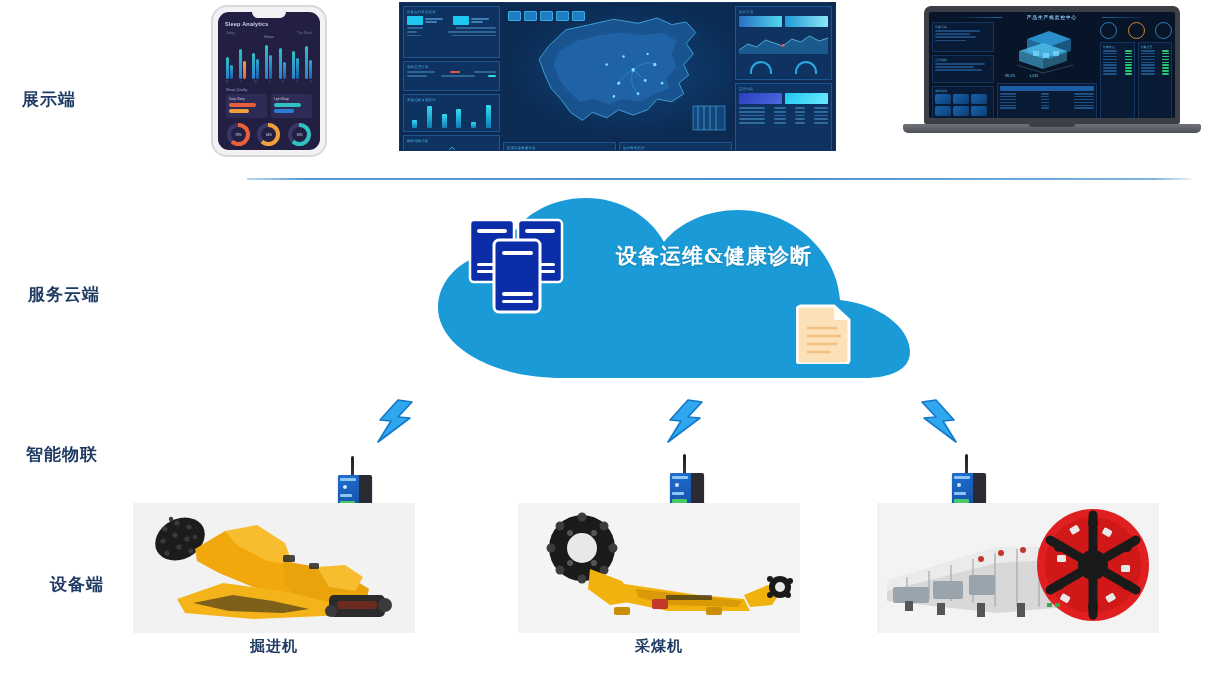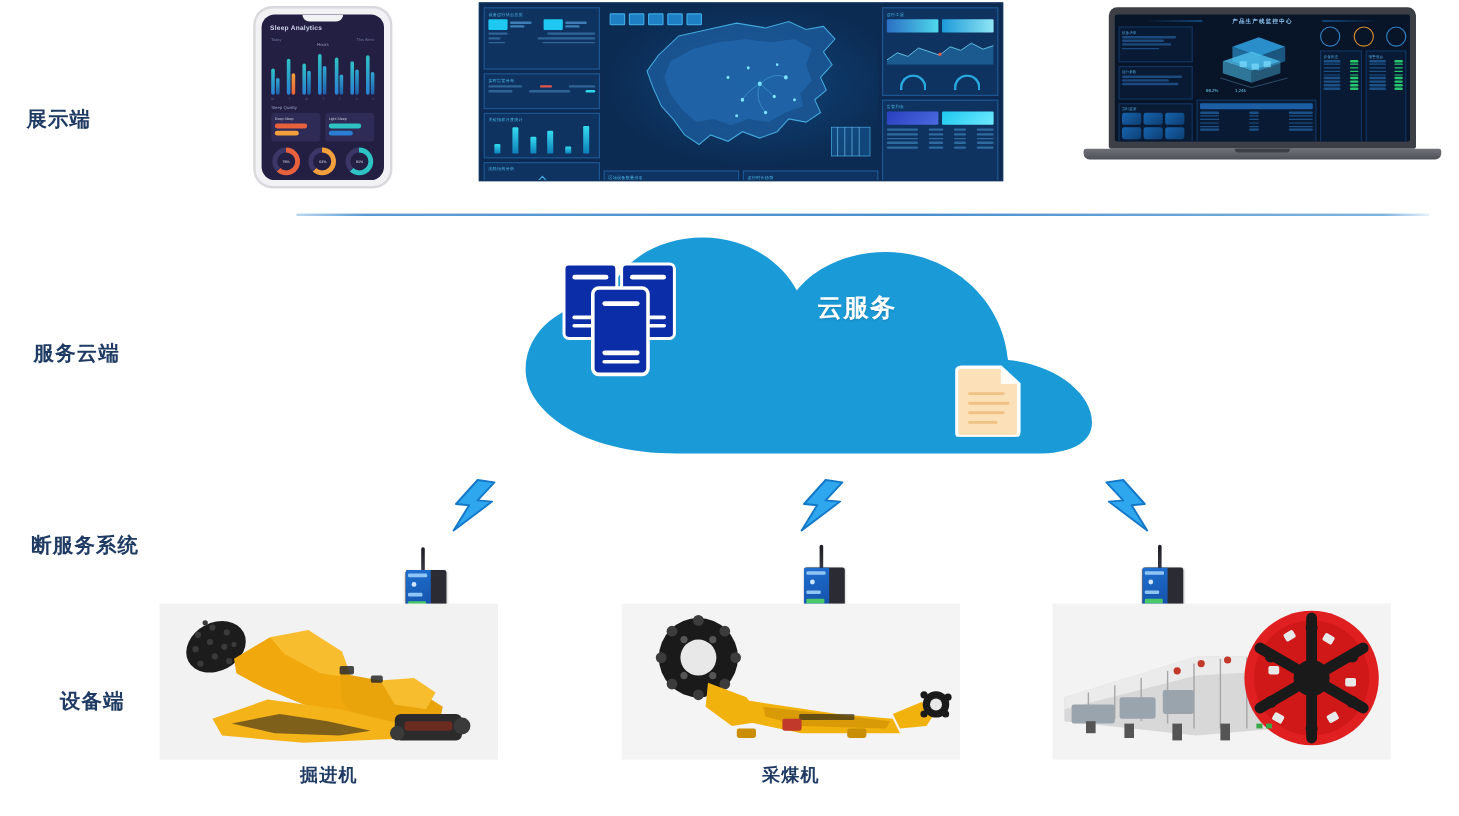--- a/index.html
+++ b/index.html
@@ -205,21 +205,21 @@
   #nm-2 { left: 518px; }
   #nm-3 { left: 877px; }
 </style>
 </head>
 <body>
 
 <div id="stage">
 
   <div class="tier-label" id="lbl-display">展示端</div>
   <div class="tier-label" id="lbl-cloud">服务云端</div>
-  <div class="tier-label" id="lbl-iot">断服务系统</div>
+  <div class="tier-label" id="lbl-iot">智能物联</div>
   <div class="tier-label" id="lbl-device">设备端</div>
 
   <div id="divider"></div>
 
   <div id="phone">
     <div id="phone-screen">
       <div id="phone-notch"></div>
       <div class="ph-title">Sleep Analytics</div>
       <div class="ph-sub-row">
         <span class="ph-sub">Today</span>
@@ -697,21 +697,21 @@
       <rect x="57" y="11" width="30" height="4" rx="2" fill="#ffffff"></rect>
       <rect x="57" y="45" width="30" height="3" rx="1.5" fill="#ffffff"></rect>
       <rect x="57" y="52" width="30" height="3" rx="1.5" fill="#ffffff"></rect>
       <rect x="26" y="22" width="46" height="72" rx="5" fill="#0b2ea8" stroke="#ffffff" stroke-width="3"></rect>
       <rect x="34" y="33" width="31" height="4" rx="2" fill="#ffffff"></rect>
       <rect x="34" y="74" width="31" height="4" rx="2" fill="#ffffff"></rect>
       <rect x="34" y="82" width="31" height="3" rx="1.5" fill="#ffffff"></rect>
     </svg>
 
     <div id="cloud-text">
-        <div>云服务</div>
+        <div>设备运维&amp;健康诊断</div>
       </div>
 
     <svg id="doc-icon" viewBox="0 0 58 62">
       <path d="M5,4 h33 l15,14 v40 a4,4 0 0 1 -4,4 h-44 a4,4 0 0 1 -4,-4 v-50 a4,4 0 0 1 4,-4 z" fill="#fbe0b8" stroke="#ffffff" stroke-width="3"></path>
       <path d="M38,4 v14 h15 z" fill="#ffffff" opacity=".85"></path>
       <g stroke="#f0c185" stroke-width="2.4" stroke-linecap="round">
         <line x1="12" y1="26" x2="40" y2="26"></line>
         <line x1="12" y1="34" x2="44" y2="34"></line>
         <line x1="12" y1="42" x2="40" y2="42"></line>
         <line x1="12" y1="50" x2="34" y2="50"></line>

